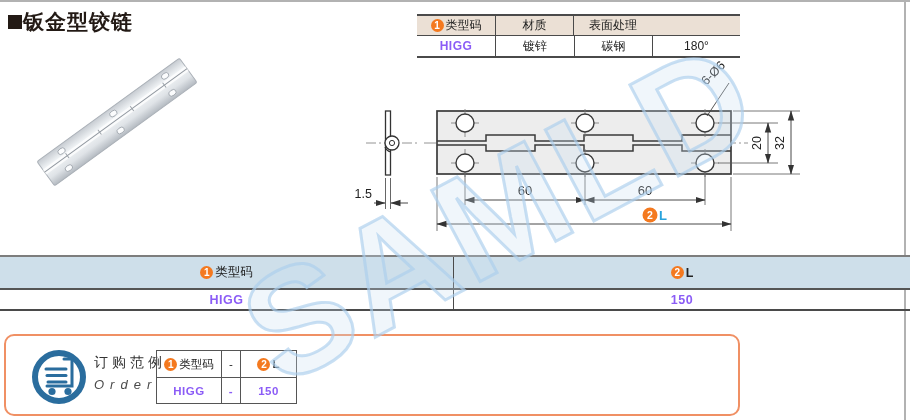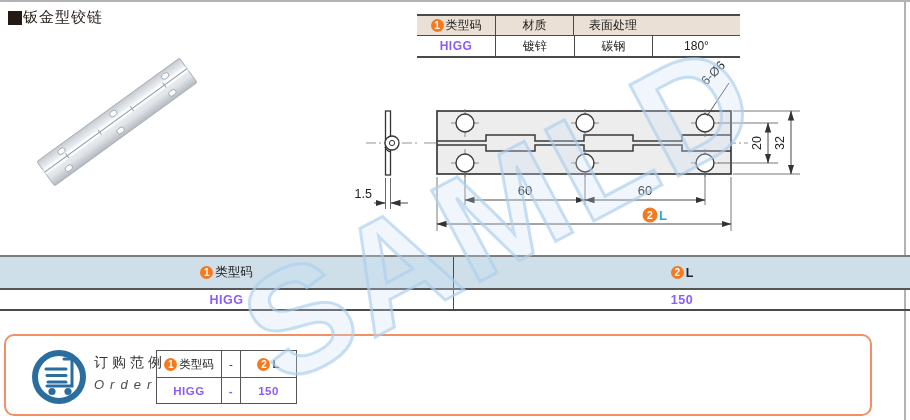--- a/index.html
+++ b/index.html
@@ -4,21 +4,21 @@
 <style>
   html,body{margin:0;padding:0;}
   .page{
     position:relative; width:910px; height:420px; background:#ffffff;
     font-family:"Liberation Sans","DejaVu Sans",sans-serif; overflow:hidden;
     border-top:2px solid #b2b2b2; box-sizing:border-box; color:#222;
   }
   .edge-right{position:absolute; left:904px; top:0; width:2px; height:420px; background:#b2b2b2;}
 
   
-  .page-title{position:absolute; left:8px; top:6px; display:flex; align-items:center; font-size:15px; font-weight:normal; letter-spacing:1px; color:#231a15; z-index:2;}
+  .page-title{position:absolute; left:8px; top:6px; display:flex; align-items:center; font-size:21px; font-weight:bold; letter-spacing:1px; color:#231a15; z-index:2;}
   .page-title .sq{width:14px; height:14px; background:#231a15; display:inline-block; margin-right:1px;}
 
   
   .cnum{display:inline-flex; width:13px; height:13px; border-radius:50%; background:#F4791F; color:#fff;
         font-size:10px; font-weight:bold; align-items:center; justify-content:center; margin-right:2px; flex:0 0 auto;}
 
   .blue{color:#8b5cf6; font-weight:bold; letter-spacing:0.5px;}
 
   
   .spec-table{position:absolute; left:417px; top:12px; width:323px; z-index:2;
@@ -32,21 +32,21 @@
 
   
   .size-table{position:absolute; left:0; top:253px; width:910px; z-index:2;}
   .size-table .row{display:flex;}
   .size-table .row.head{height:31px; background:#CEDFEA; border-top:2px solid #7d7d7d; border-bottom:2px solid #555;}
   .size-table .row.val{height:19px; background:transparent; border-bottom:2px solid #4a4a4a;}
   .size-table .cell{display:flex; align-items:center; justify-content:center; font-size:12.5px; box-sizing:border-box;}
   .size-table .cA{width:453px;} .size-table .cB{width:457px; border-left:1px solid #4a4a4a;}
 
   
-  .order-frame{position:absolute; left:4px; top:332px; width:868px; height:82px; border:2px solid #F09064; border-radius:10px; background:#fff; z-index:2; box-sizing:border-box;}
+  .order-frame{position:absolute; left:4px; top:332px; width:736px; height:82px; border:2px solid #F09064; border-radius:10px; background:#fff; z-index:2; box-sizing:border-box;}
   .cart-icon{position:absolute; left:24px; top:12px;}
   .order-titles{position:absolute; left:88px; top:18px;}
   .order-title-cn{font-size:14px; letter-spacing:4px; color:#333;}
   .order-title-en{font-size:13px; letter-spacing:6px; color:#4a4a4a; margin-top:5px;font-style:italic;}
   .order-table{position:absolute; left:150px; top:14px; border:1px solid #555;}
   .order-table .row{display:flex;}
   .order-table .row.head{height:26px; border-bottom:1px solid #555;}
   .order-table .row.val{height:25px;}
   .order-table .cell{display:flex; align-items:center; justify-content:center; font-size:11.5px; box-sizing:border-box;}
   .order-table .o1{width:64px;} .order-table .o2{width:19px;} .order-table .o3{width:56px;}

